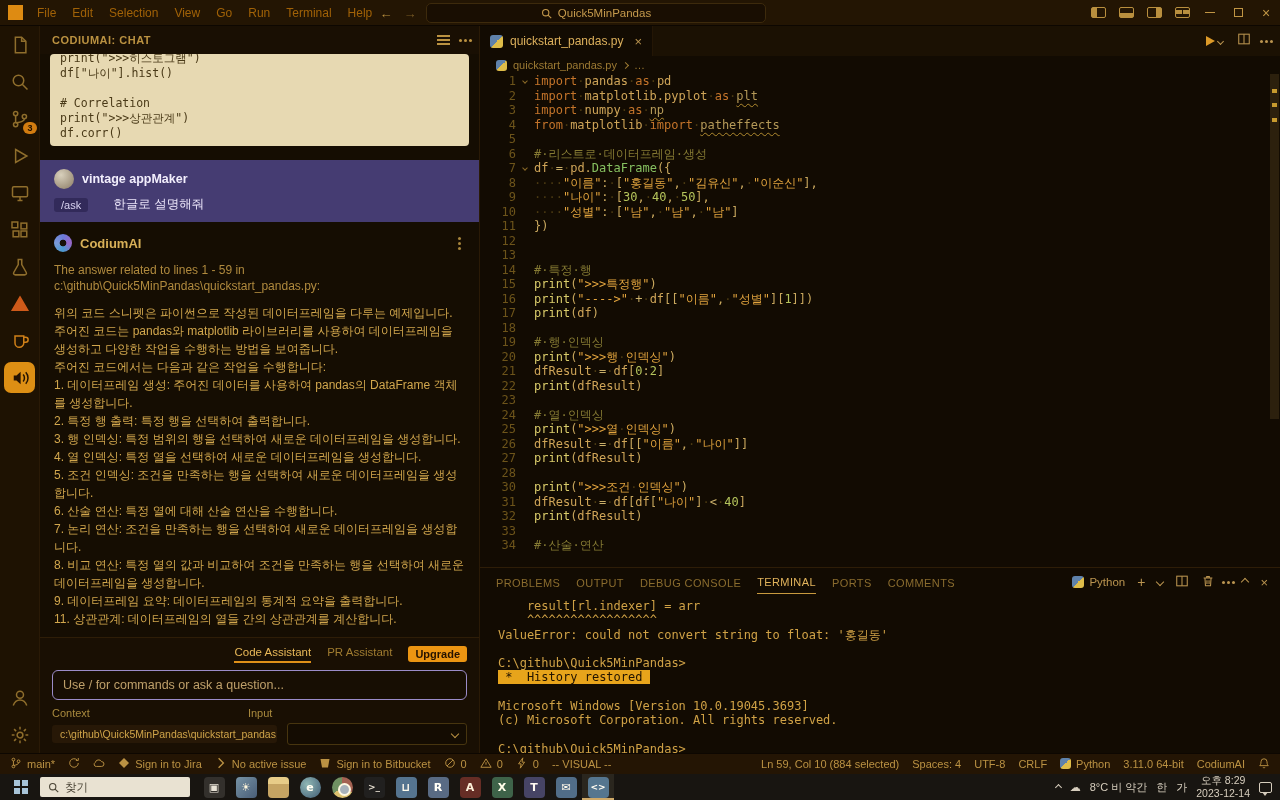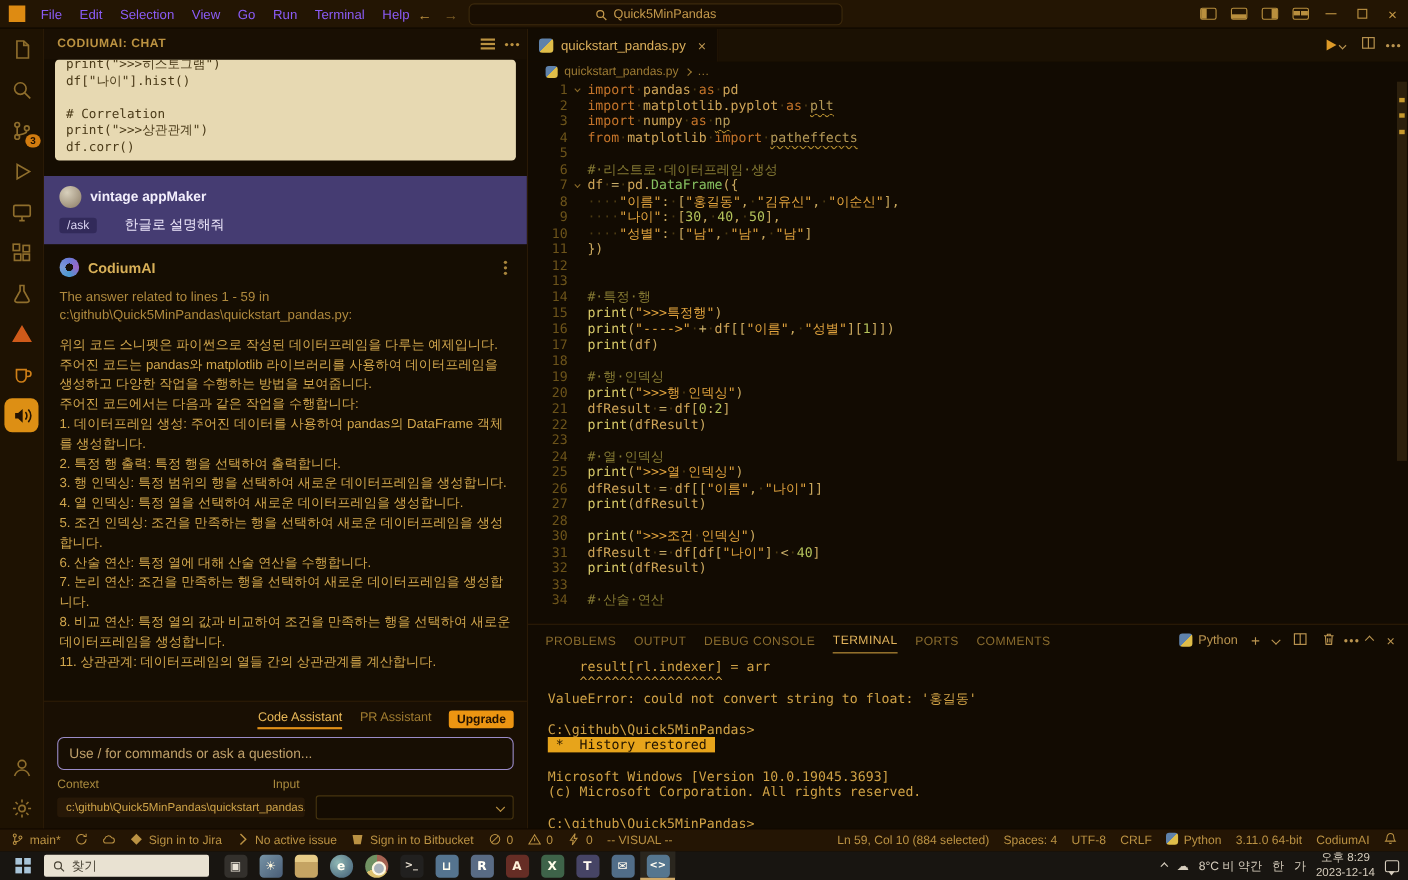--- a/index.html
+++ b/index.html
@@ -3,21 +3,21 @@
 <meta charset="utf-8">
 <style>
 *{margin:0;padding:0;box-sizing:border-box;}
 html,body{width:1280px;height:800px;overflow:hidden;background:#000;}
 #app{position:relative;width:1280px;height:800px;font-family:"Liberation Sans","DejaVu Sans",sans-serif;color:#c9a050;overflow:hidden;background:#120b02;}
 
 
 .titlebar{height:26px;background:#231503;display:flex;align-items:center;padding-left:8px;position:relative;border-bottom:1px solid #0d0701;}
 .vsc-logo{width:15px;height:15px;margin-right:6px;background:#de8b12;clip-path:polygon(70% 0,100% 12%,100% 88%,70% 100%,18% 58%,4% 70%,0 64%,14% 50%,0 36%,4 30%,18% 42%);}
 .menubar{display:flex;height:26px;}
-.menu-item{font-size:12px;color:#8b5cf6;padding:0 8px;line-height:26px;cursor:default;}
+.menu-item{font-size:12px;color:#a16207;padding:0 8px;line-height:26px;cursor:default;}
 .tb-center{position:absolute;left:378px;top:3px;display:flex;align-items:center;gap:8px;}
 .nav-arrow{color:#b98f3e;font-size:13px;width:16px;text-align:center;}
 .tb-search{width:340px;height:20px;background:#190e02;border:1px solid #3d2a0c;border-radius:5px;display:flex;align-items:center;justify-content:center;gap:6px;color:#c59a4c;font-size:11.5px;}
 .tb-search svg{width:11px;height:11px;stroke:currentColor;fill:none;stroke-width:1.4;}
 .tb-right{margin-left:auto;display:flex;align-items:center;height:100%;}
 .tb-ic{width:28px;height:26px;display:flex;align-items:center;justify-content:center;color:#b98f3e;}
 .lt{width:15px;height:11px;border:1px solid #b98f3e;border-radius:2px;position:relative;}
 .lt i{position:absolute;background:#b98f3e;}
 .lt-left i{left:0;top:0;bottom:0;width:5px;}
 .lt-bottom i{left:0;right:0;bottom:0;height:4px;}
@@ -338,20 +338,21 @@
               <div class="para">위의 코드 스니펫은 파이썬으로 작성된 데이터프레임을 다루는 예제입니다. 주어진 코드는 pandas와 matplotlib 라이브러리를 사용하여 데이터프레임을 생성하고 다양한 작업을 수행하는 방법을 보여줍니다.</div>
               <div class="para">주어진 코드에서는 다음과 같은 작업을 수행합니다:</div>
               <div class="para">1. 데이터프레임 생성: 주어진 데이터를 사용하여 pandas의 DataFrame 객체를 생성합니다.</div>
               <div class="para">2. 특정 행 출력: 특정 행을 선택하여 출력합니다.</div>
               <div class="para">3. 행 인덱싱: 특정 범위의 행을 선택하여 새로운 데이터프레임을 생성합니다.</div>
               <div class="para">4. 열 인덱싱: 특정 열을 선택하여 새로운 데이터프레임을 생성합니다.</div>
               <div class="para">5. 조건 인덱싱: 조건을 만족하는 행을 선택하여 새로운 데이터프레임을 생성합니다.</div>
               <div class="para">6. 산술 연산: 특정 열에 대해 산술 연산을 수행합니다.</div>
               <div class="para">7. 논리 연산: 조건을 만족하는 행을 선택하여 새로운 데이터프레임을 생성합니다.</div>
               <div class="para">8. 비교 연산: 특정 열의 값과 비교하여 조건을 만족하는 행을 선택하여 새로운 데이터프레임을 생성합니다.</div>
+              <div class="para">9. 데이터프레임 요약: 데이터프레임의 통계적 요약을 출력합니다.</div>
               <div class="para">11. 상관관계: 데이터프레임의 열들 간의 상관관계를 계산합니다.</div>
             </div>
         </div>
       </div>
       <div class="chat-footer">
         <div class="cf-tabs">
           <span style="display:flex;gap:16px;">
               <span class="ftab active">Code Assistant</span>
               <span class="ftab">PR Assistant</span>
             </span>

